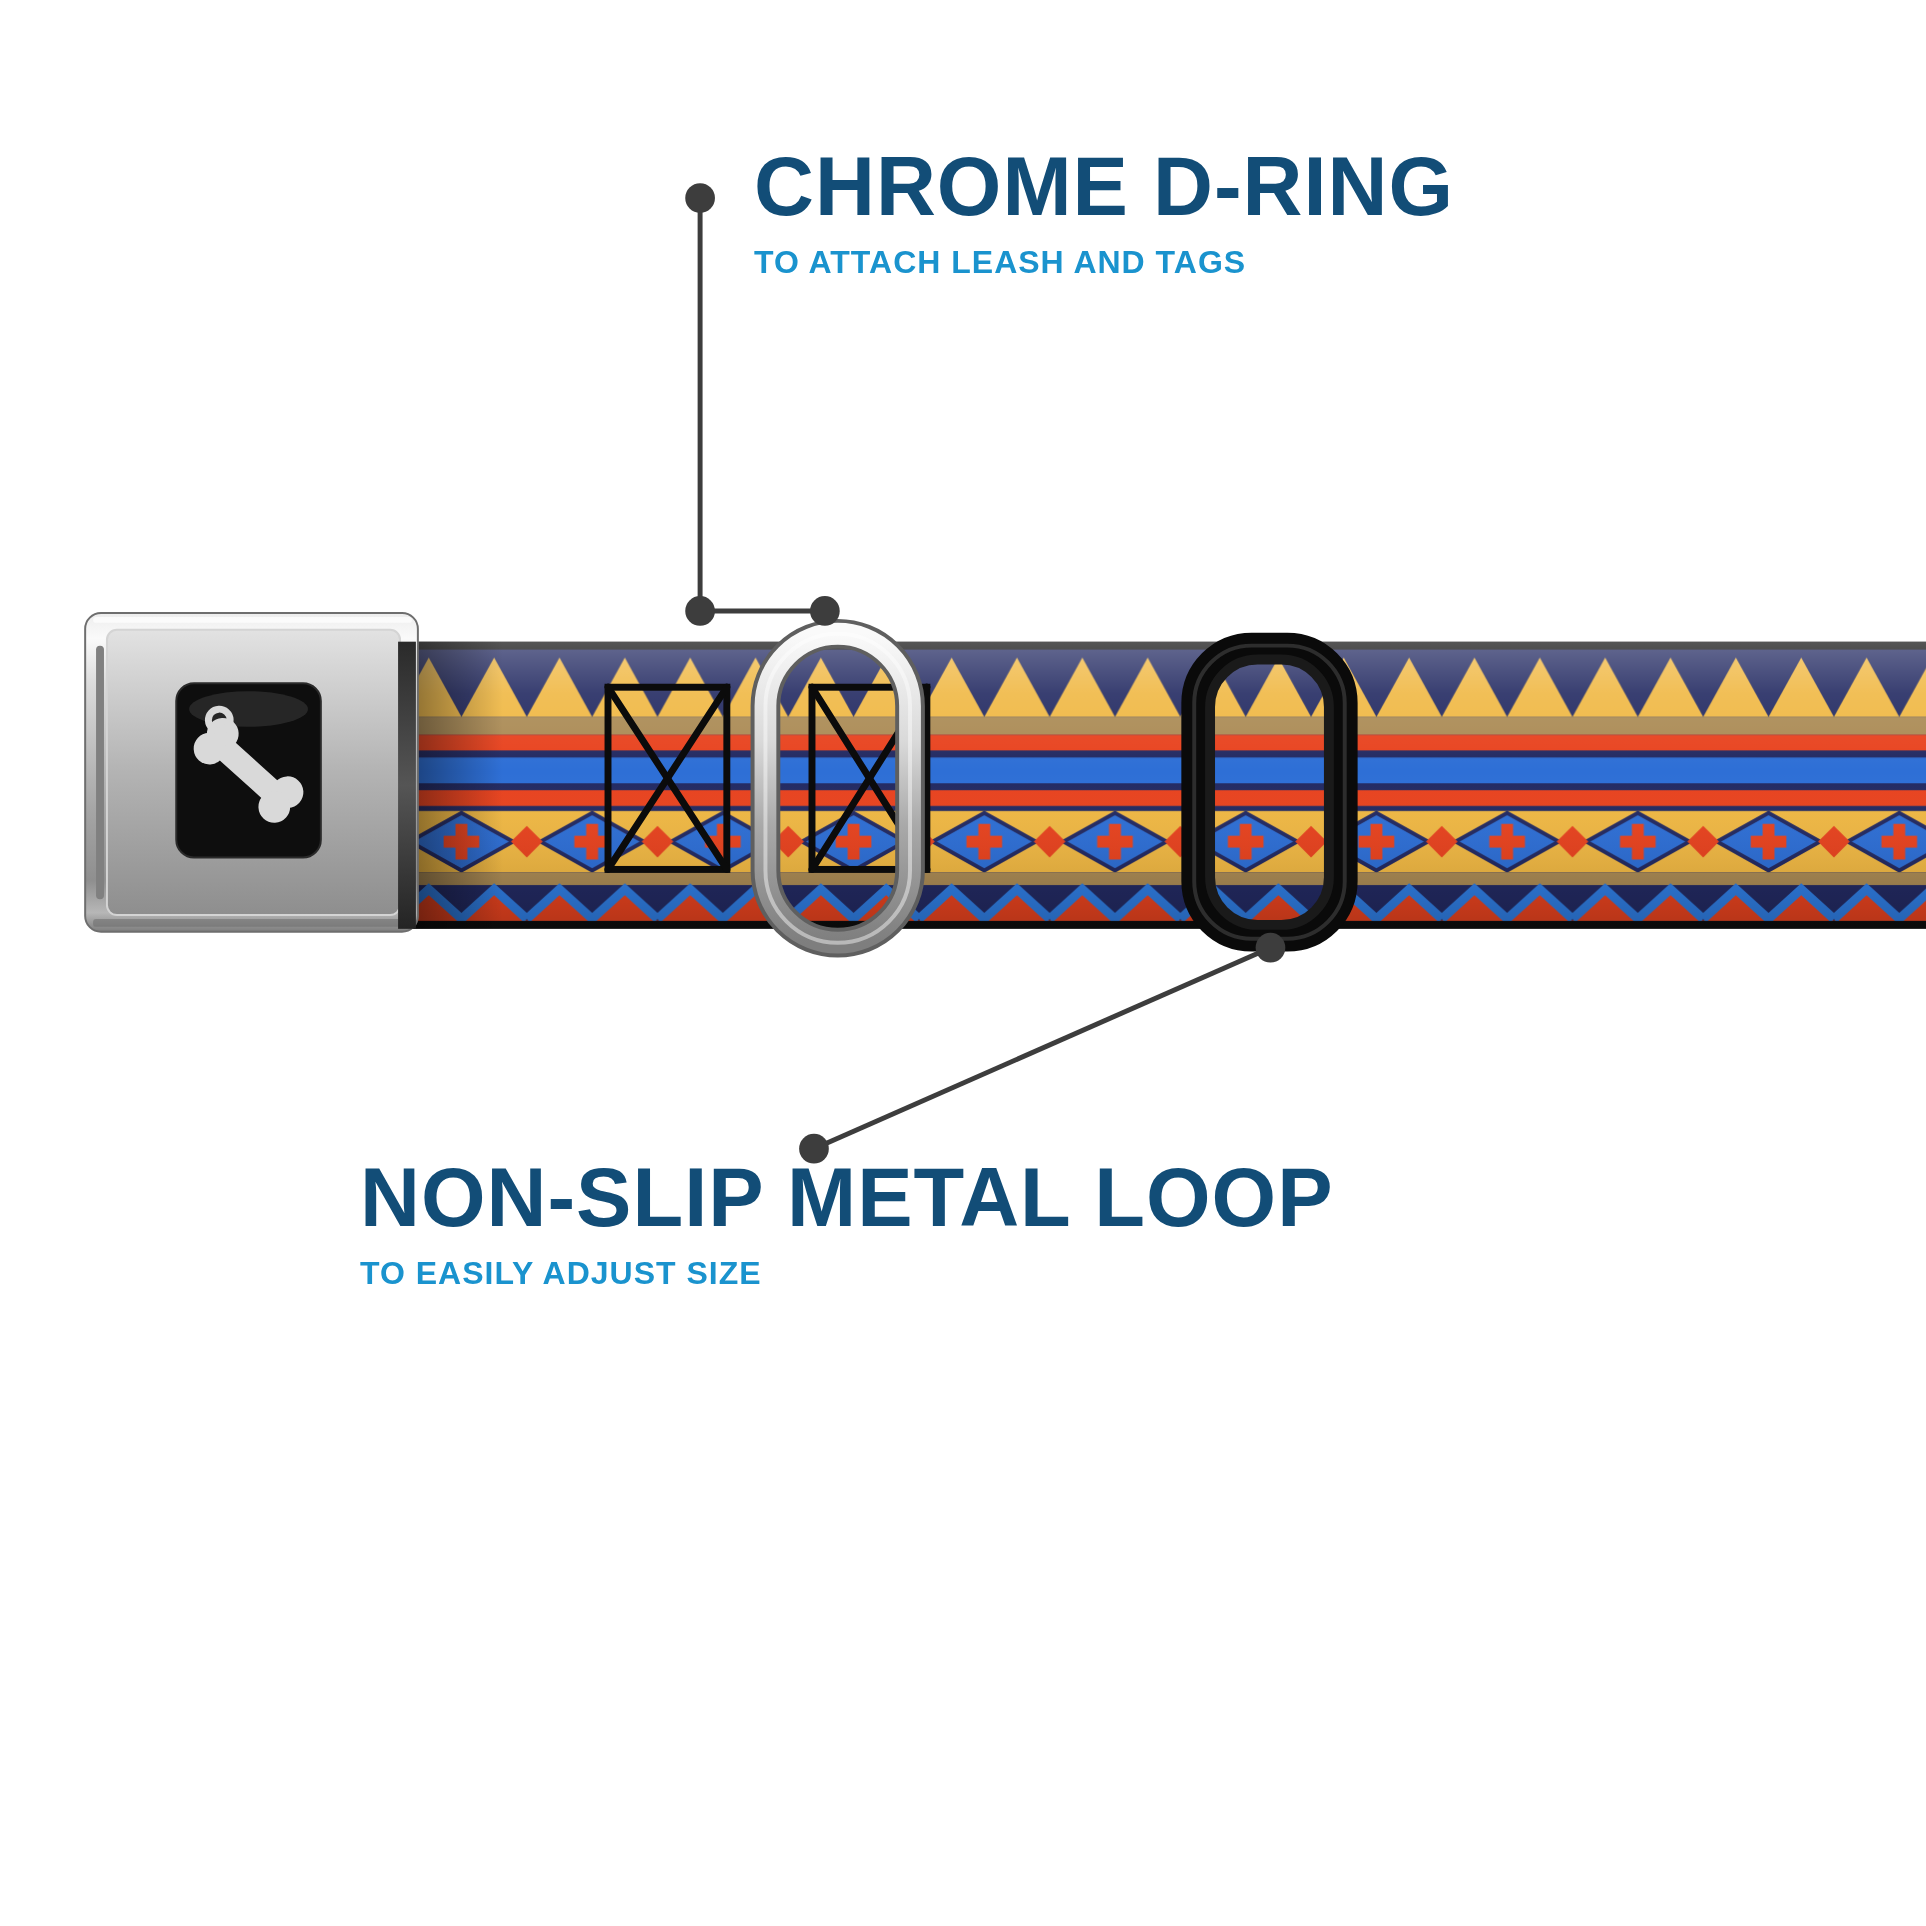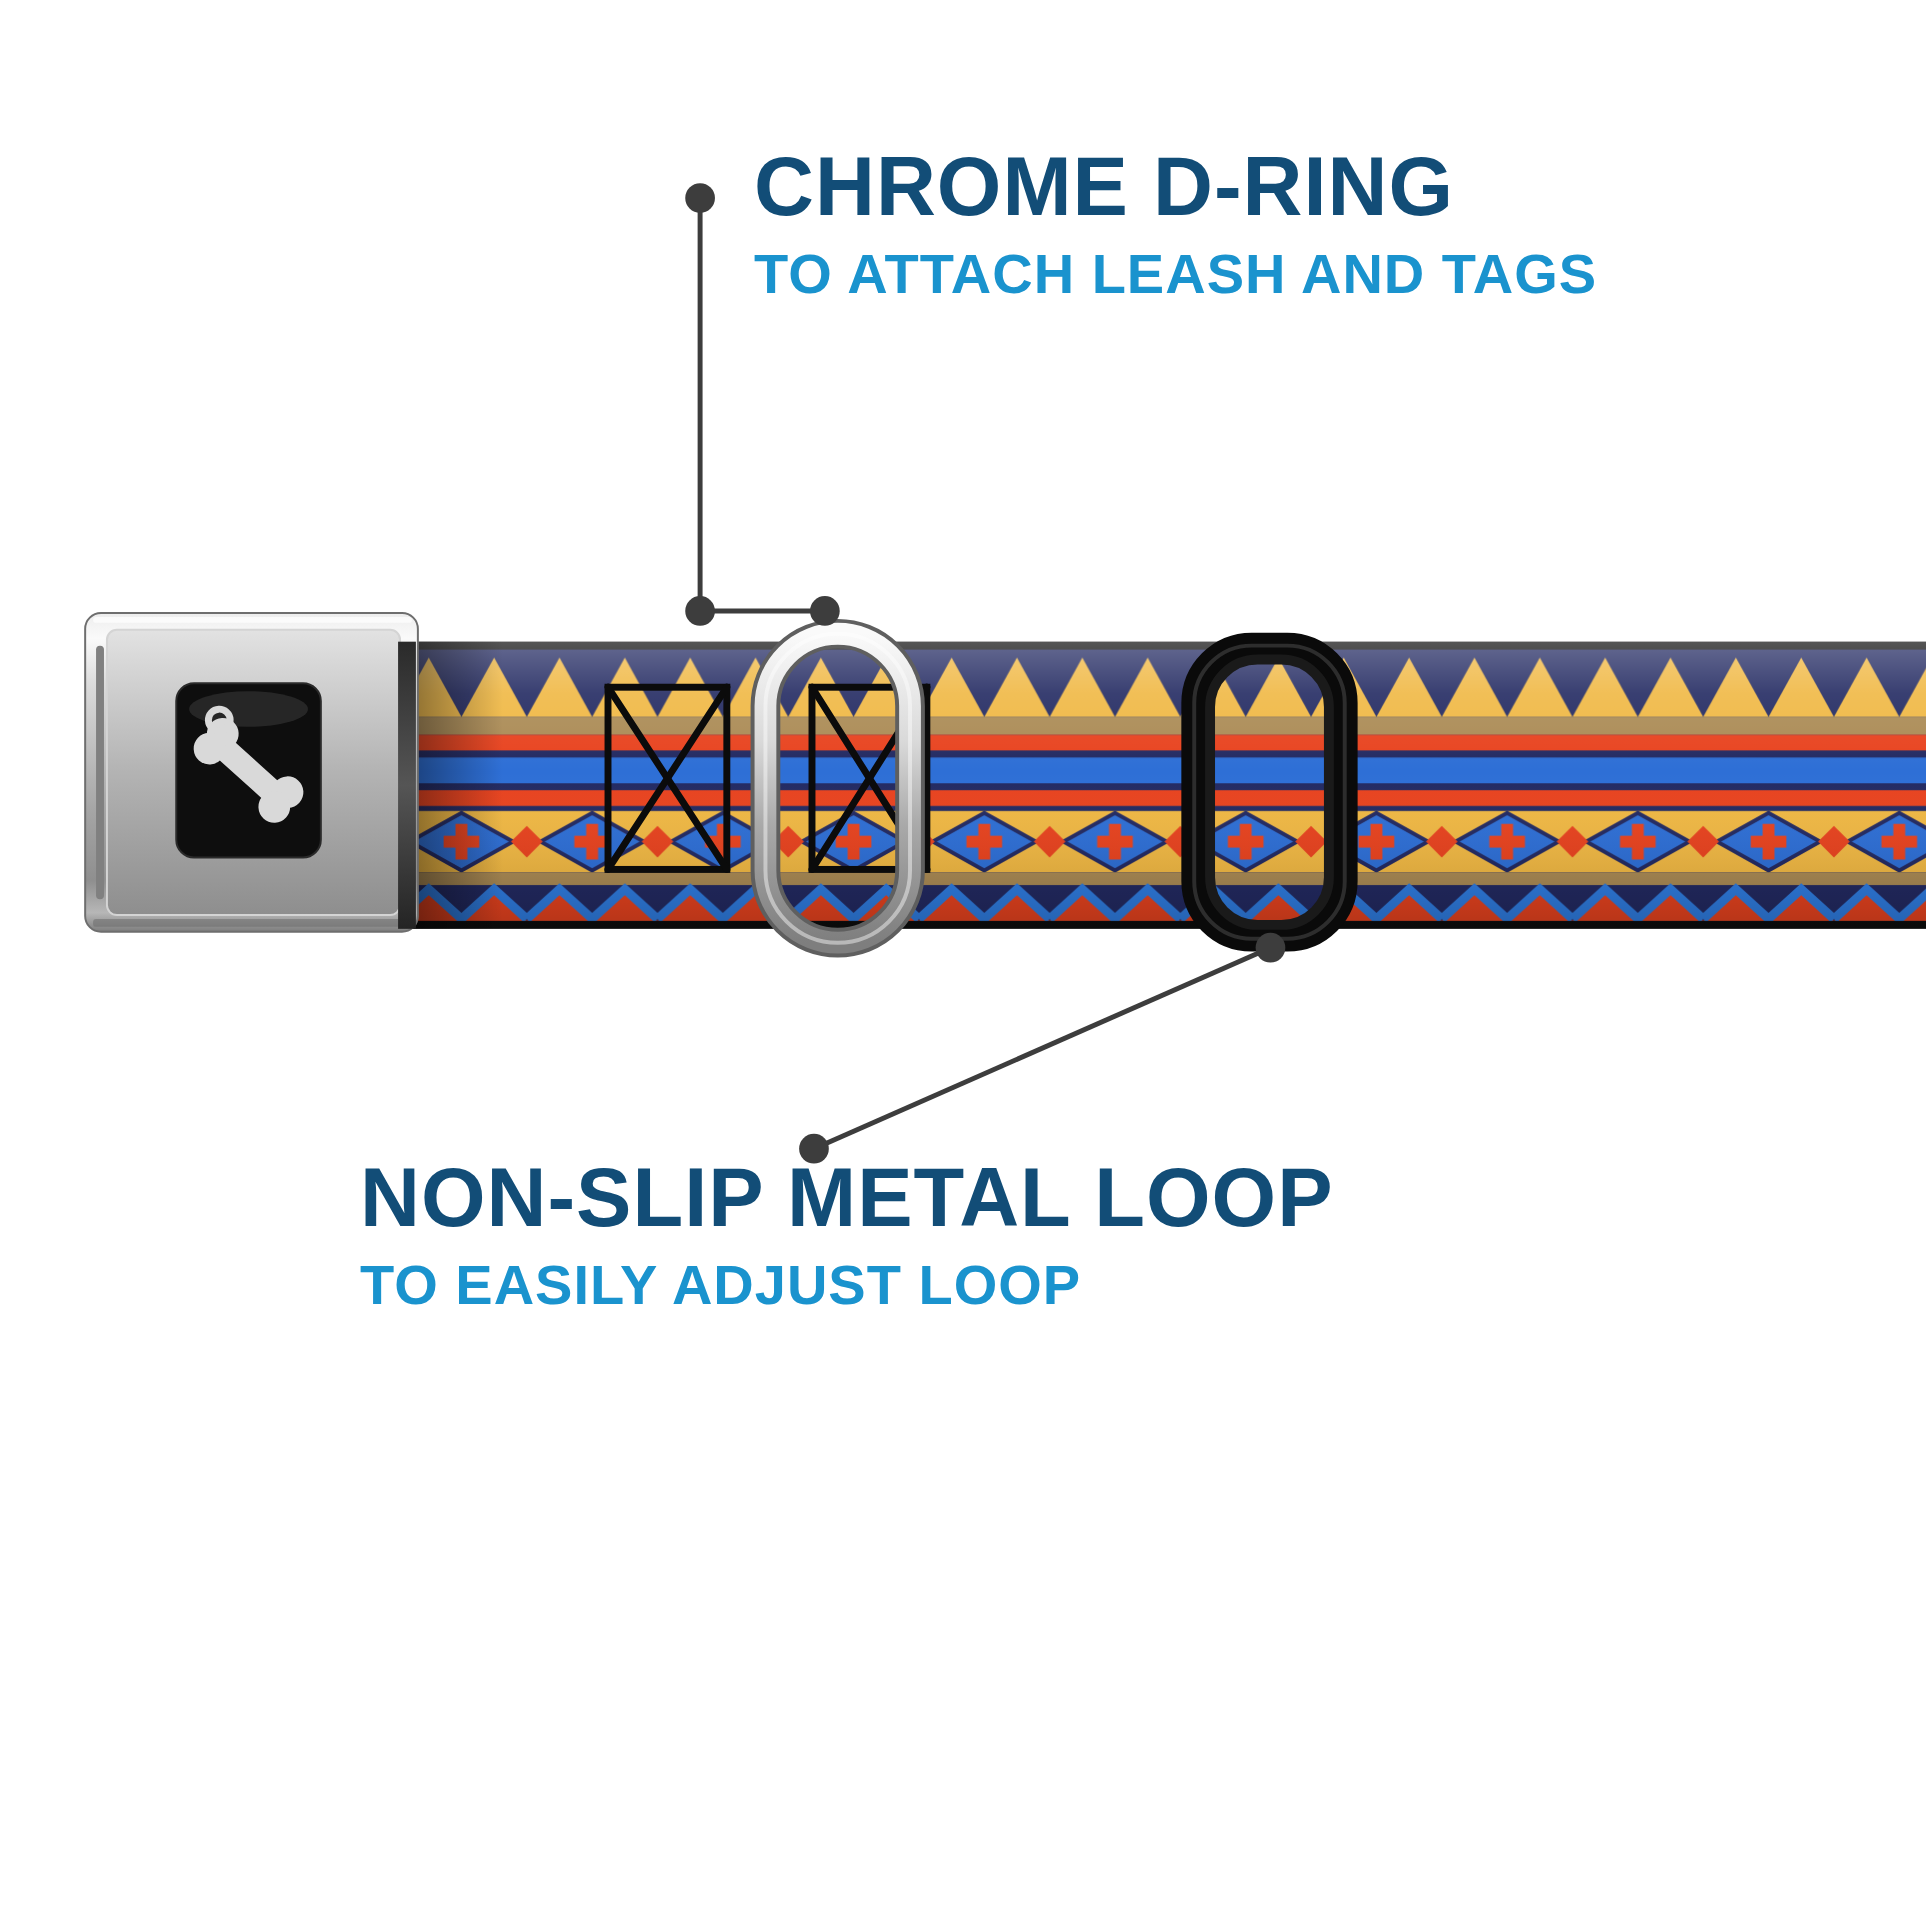--- a/index.html
+++ b/index.html
@@ -7,21 +7,21 @@
     position:relative; width:1926px; height:1927px; background:#ffffff;
     overflow:hidden; font-family:"Liberation Sans", sans-serif;
   }
   svg.scene { position:absolute; left:0; top:0; }
   .callout-text { position:absolute; }
   .callout-title {
     font-weight:bold; font-size:83px; line-height:1.0;
     color:var(--heading,#124d77); letter-spacing:1px; white-space:nowrap;
   }
   .callout-sub {
-    font-weight:bold; font-size:56px; line-height:1.0;
+    font-weight:bold; font-size:32px; line-height:1.0;
     color:var(--subheading,#1a93ce); margin-top:18px; letter-spacing:1px; white-space:nowrap;
   }
   .top-callout { left:754px; top:145px; }
   .bottom-callout { left:360px; top:1156px; }
 </style>
 </head>
 <body>
 
 <div class="canvas">
 
@@ -168,17 +168,17 @@
     </g>
   </svg>
 
   <div class="callout-text top-callout">
     <div class="callout-title">CHROME D-RING</div>
     <div class="callout-sub">TO ATTACH LEASH AND TAGS</div>
   </div>
 
   <div class="callout-text bottom-callout">
     <div class="callout-title">NON-SLIP METAL LOOP</div>
-    <div class="callout-sub">TO EASILY ADJUST LOOP</div>
+    <div class="callout-sub">TO EASILY ADJUST SIZE</div>
   </div>
 
 </div>
 
 
 </body></html>

